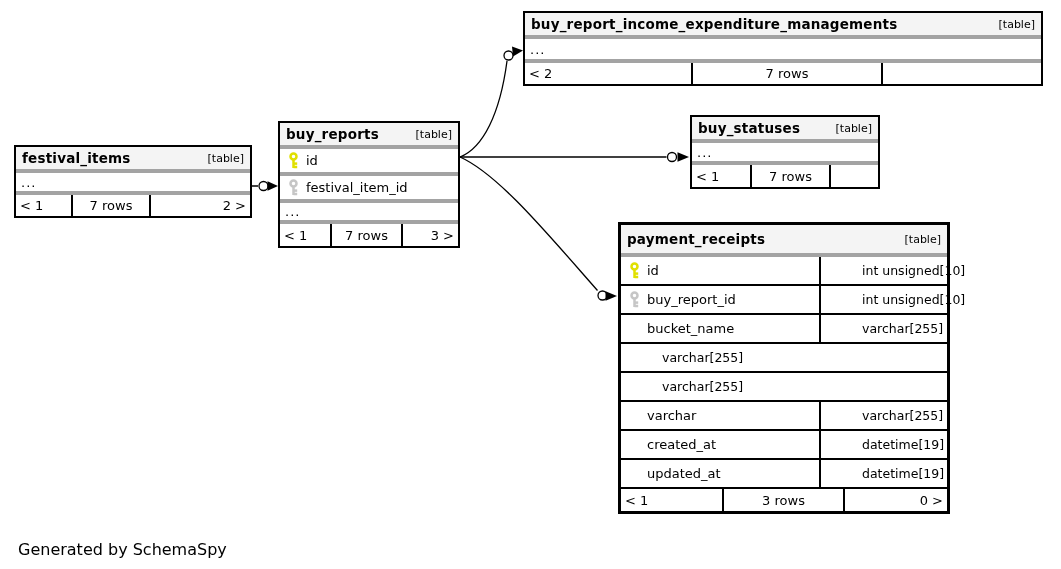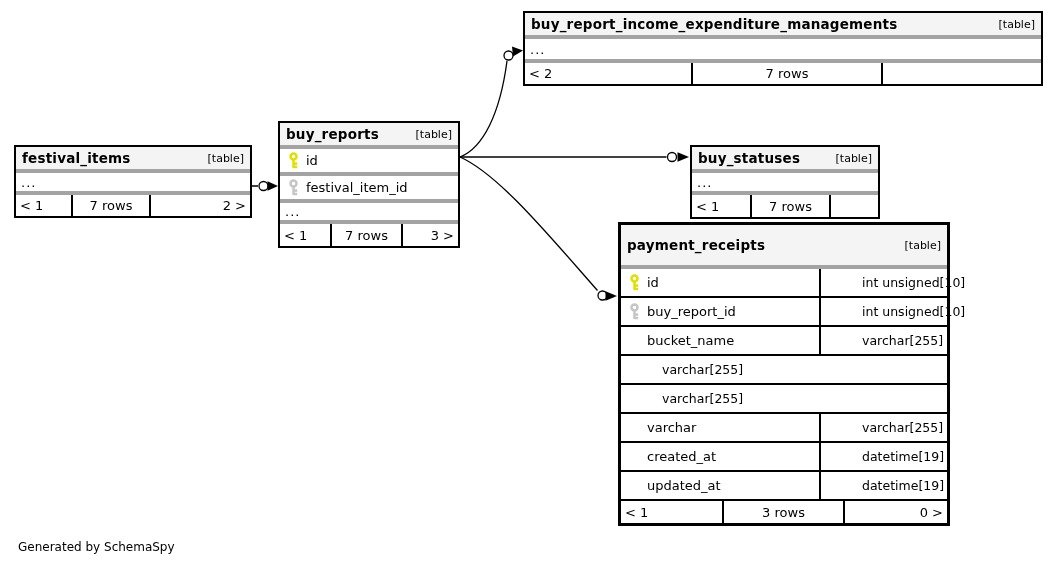--- a/index.html
+++ b/index.html
@@ -32,23 +32,23 @@
   .footer span { display:flex; align-items:center; box-sizing:border-box; white-space:nowrap; }
   .fl { padding-left:4px; border-right:2px solid #000; flex:none; }
   .fc { justify-content:center; border-right:2px solid #000; flex:none; }
   .fr { flex:1; justify-content:flex-end; padding-right:4px; }
 
   
   .prow { display:flex; height:29px; }
   .tbl.focus .prow { border-bottom:2px solid #000; }
   .pname { width:200px; flex:none; border-right:2px solid #000; display:flex; align-items:center; box-sizing:border-box; }
   .ptype { flex:1; display:flex; align-items:center; padding-left:5px; font-size:12.5px; white-space:nowrap;margin-left:36px; }
-  .phdr  { height:44px; }
-
-  .note { position:absolute; left:18px; top:540px; font-size:12px; }
+  .phdr  { height:32px; }
+
+  .note { position:absolute; left:18px; top:540px; font-size:16px; }
 </style>
 </head>
 <body>
 
 <div class="canvas">
 
   <svg class="lines" viewBox="0 0 1061 569" xmlns="http://www.w3.org/2000/svg">
 
     <g stroke="#000" fill="none" stroke-width="1.3">
       <path d="M 212,186 L 258,186"></path>
@@ -133,21 +133,21 @@
       <span class="colname">festival_item_id</span>
     </div>
     <div class="row h21 ell">...</div>
     <div class="footer h22">
       <span class="fl" style="width:52px">&lt; 1</span>
       <span class="fc" style="width:71px">7 rows</span>
       <span class="fr">3 &gt;</span>
     </div>
   </div>
 
-  <div class="tbl" style="left:690px; top:115px; width:190px;margin-top:30px;">
+  <div class="tbl" style="left:690px; top:115px; width:190px;">
     <div class="hdr">
       <span class="tname">buy_statuses</span>
       <span class="ttag">[table]</span>
     </div>
     <div class="row h22 ell">...</div>
     <div class="footer h22">
       <span class="fl" style="width:60px">&lt; 1</span>
       <span class="fc" style="width:79px">7 rows</span>
       <span class="fr"></span>
     </div>

